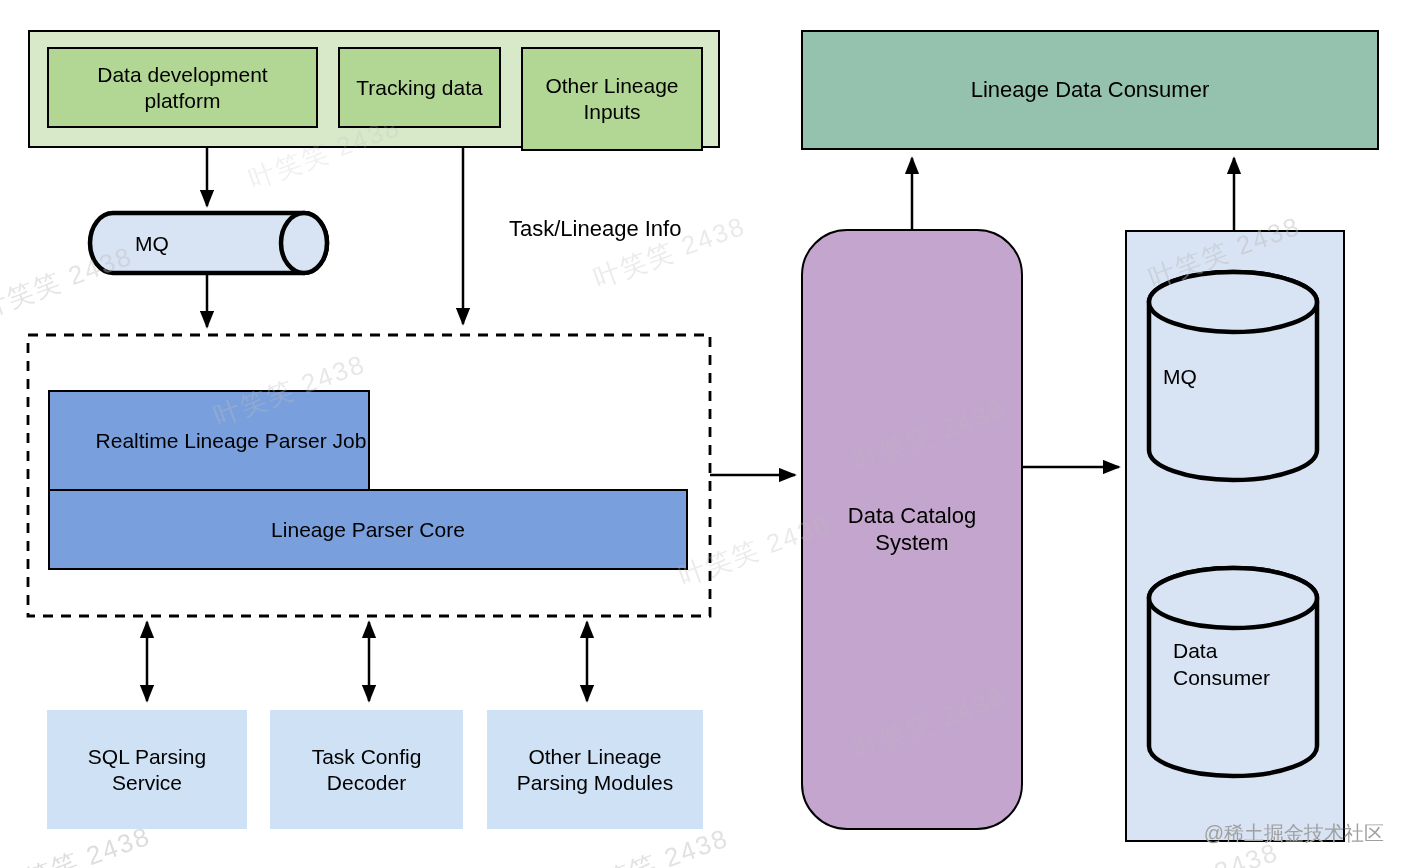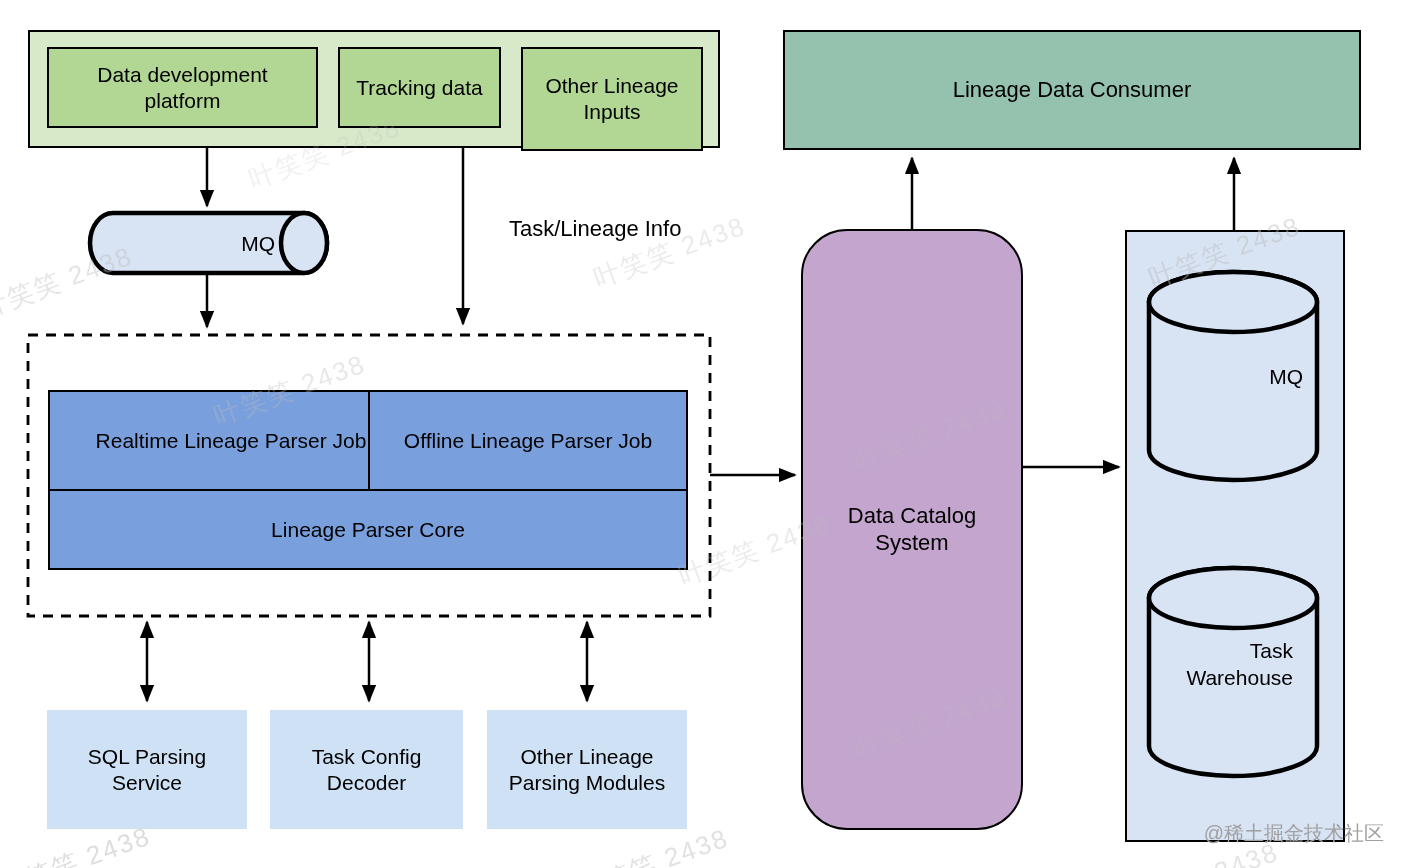--- a/index.html
+++ b/index.html
@@ -15,21 +15,21 @@
        text-align:center;line-height:1.22;z-index:1;}
   .bordered{border:2px solid var(--stroke-black);}
   .panel-green{background:var(--panel-green);}
   .box-green{background:var(--box-green);font-size:21px;}
   .parser{background:var(--parser-blue);font-size:21px;}
   .service{background:var(--service-blue);font-size:21px;}
   .catalog{background:var(--catalog-purple);border-radius:46px;font-size:22px;}
   .consumer{background:var(--consumer-teal);font-size:22px;}
   .storage-panel{background:var(--storage-blue);}
   .free-label{position:absolute;z-index:3;font-size:22px;white-space:nowrap;}
-  .cyl-label{position:absolute;z-index:3;font-size:21px;text-align:right;line-height:1.28;}
+  .cyl-label{position:absolute;z-index:3;font-size:21px;text-align:left;line-height:1.28;}
   svg.layer{position:absolute;left:0;top:0;z-index:2;pointer-events:none;}
   .arrow{stroke:var(--stroke-black);stroke-width:2.5;fill:none;marker-end:url(#ah);}
   .arrow.two{marker-start:url(#ah);}
   .cyl{fill:var(--storage-blue);stroke:var(--stroke-black);stroke-width:4.5;}
   .dashedbox{fill:none;stroke:var(--stroke-black);stroke-width:2.8;stroke-dasharray:10 8;}
   .wm-layer{position:absolute;left:0;top:0;width:100%;height:100%;z-index:5;pointer-events:none;}
   .wm{position:absolute;font-size:26px;color:var(--watermark-gray);white-space:nowrap;
       transform:rotate(-20deg);transform-origin:left center;letter-spacing:2px;}
   .credit{position:absolute;z-index:6;font-size:20px;color:var(--credit-gray);white-space:nowrap;}
   .inner{display:block;}
@@ -48,42 +48,39 @@
   </div>
   <div class="box bordered box-green" style="left:521px;top:47px;width:182px;height:104px;padding:0 18px;">
     <span class="inner">Other Lineage Inputs</span>
   </div>
 
   <div class="free-label" style="left:497px;top:216px;margin-left:12px;">Task/Lineage Info</div>
 
   <div class="box bordered parser" style="left:48px;top:390px;width:322px;height:101px;padding-left:44px;">
     <span class="inner">Realtime Lineage Parser Job</span>
   </div>
-  <div class="box bordered parser" style="left:368px;top:390px;width:320px;height:101px;">
-    <span class="inner">Offline Lineage Parser Job</span>
-  </div>
   <div class="box bordered parser" style="left:48px;top:489px;width:640px;height:81px;">
     <span class="inner">Lineage Parser Core</span>
   </div>
 
   <div class="box service" style="left:47px;top:710px;width:200px;height:119px;padding:0 30px;">
     <span class="inner">SQL Parsing Service</span>
   </div>
   <div class="box service" style="left:270px;top:710px;width:193px;height:119px;padding:0 30px;">
     <span class="inner">Task Config Decoder</span>
   </div>
-  <div class="box service" style="left:487px;top:710px;width:200px;height:119px;padding:0 8px;">
+  <div class="box service" style="left:487px;top:710px;width:216px;height:119px;padding:0 8px;">
     <span class="inner">Other Lineage Parsing Modules</span>
   </div>
 
   <div class="box bordered catalog" style="left:801px;top:229px;width:222px;height:601px;text-align:center;">
     <span class="inner" style="width:150px;">Data Catalog System</span>
   </div>
 
-  <div class="box bordered consumer" style="left:783px;top:30px;width:578px;height:120px;">
+  <div class="box bordered consumer" style="left:801px;top:30px;width:578px;height:120px;">
     <span class="inner">Lineage Data Consumer</span>
   </div>
 
   <div class="box bordered storage-panel" style="left:1125px;top:230px;width:220px;height:612px;"></div>
 
   <svg class="layer" width="1404" height="868" viewBox="0 0 1404 868">
     <defs>
       <marker id="ah" viewBox="0 0 10 8" refX="9" refY="4" markerWidth="7.2" markerHeight="5.8" orient="auto-start-reverse" markerUnits="strokeWidth">
         <path d="M0 0 L10 4 L0 8 Z" fill="#000"></path>
       </marker>
@@ -113,21 +110,21 @@
     <line class="arrow" x1="1023" y1="467" x2="1119" y2="467"></line>
     <line class="arrow" x1="912" y1="229" x2="912" y2="158"></line>
     <line class="arrow" x1="1234" y1="230" x2="1234" y2="158"></line>
     <line class="arrow two" x1="147" y1="622" x2="147" y2="701"></line>
     <line class="arrow two" x1="369" y1="622" x2="369" y2="701"></line>
     <line class="arrow two" x1="587" y1="622" x2="587" y2="701"></line>
   </svg>
 
   <div class="cyl-label" style="left:135px;top:231px;width:140px;">MQ</div>
   <div class="cyl-label" style="left:1163px;top:364px;width:140px;">MQ</div>
-  <div class="cyl-label" style="left:1173px;top:638px;width:120px;">Task Warehouse</div>
+  <div class="cyl-label" style="left:1173px;top:638px;width:120px;">Data Consumer</div>
 
   <div class="wm-layer">
       <div class="wm" style="left: -18px; top: 292px; opacity: 0.4;">叶笑笑 2438</div>
       <div class="wm" style="left: 215px; top: 400px; opacity: 0.35;">叶笑笑 2438</div>
       <div class="wm" style="left: 595px; top: 262px; opacity: 0.3;">叶笑笑 2438</div>
       <div class="wm" style="left: 1150px; top: 262px; opacity: 0.45;">叶笑笑 2438</div>
       <div class="wm" style="left: 855px; top: 445px; opacity: 0.22;">叶笑笑 2438</div>
       <div class="wm" style="left: 855px; top: 733px; opacity: 0.22;">叶笑笑 2438</div>
       <div class="wm" style="left: 0px; top: 872px; opacity: 0.5;">叶笑笑 2438</div>
       <div class="wm" style="left: 578px; top: 874px; opacity: 0.45;">叶笑笑 2438</div>

